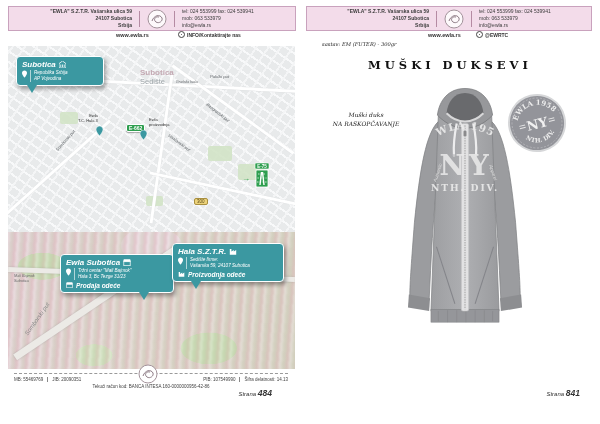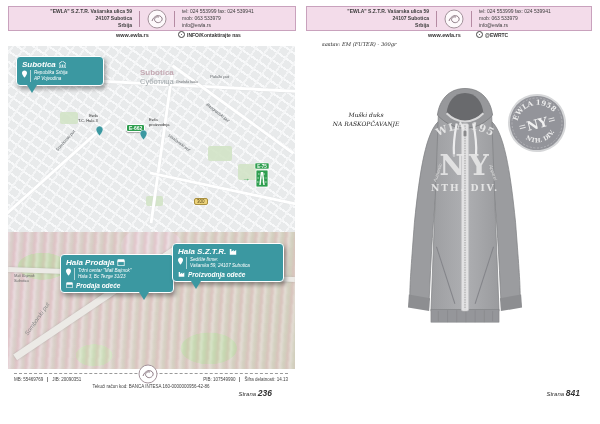--- a/index.html
+++ b/index.html
@@ -106,21 +106,21 @@
     <div class="park" style="left:138px;top:150px;width:17px;height:10px"></div>
     <div class="park" style="left:230px;top:118px;width:26px;height:16px"></div>
 
     <div class="road" style="left:60px;top:38px;width:230px;height:3px;transform:rotate(3deg)"></div>
     <div class="road" style="left:150px;top:62px;width:150px;height:3px;transform:rotate(36deg)"></div>
     <div class="road" style="left:-20px;top:120px;width:140px;height:3px;transform:rotate(-42deg)"></div>
     <div class="road" style="left:152px;top:28px;width:3px;height:150px;transform:rotate(8deg)"></div>
     <div class="road" style="left:140px;top:142px;width:160px;height:3px;transform:rotate(12deg)"></div>
 
     <div class="abs" style="left:132px;top:22px;font-size:8px;font-weight:bold;color:#c4a9b3">Subotica</div>
-    <div class="abs" style="left:132px;top:31px;font-size:7.5px;color:#9fa6aa">Суботица</div>
+    <div class="abs" style="left:132px;top:31px;font-size:7.5px;color:#9fa6aa">Sedište</div>
     <div class="maplabel" style="left:168px;top:34px;font-size:3.5px">Gradska kuća</div>
 
     <div class="maplabel" style="left:202px;top:28px">Palićki put</div>
     <div class="maplabel" style="left:196px;top:64px;transform:rotate(38deg)">Beogradski put</div>
     <div class="maplabel" style="left:158px;top:94px;transform:rotate(36deg)">Senćanski put</div>
     <div class="maplabel" style="left:44px;top:92px;transform:rotate(-48deg)">Somborski put</div>
 
     <div class="gbadge" style="left:118px;top:78px">E-662</div>
     <div class="ybadge" style="left:186px;top:152px">300</div>
 
@@ -173,21 +173,21 @@
     <div class="aroad" style="left:-10px;top:66px;width:200px;height:7px;transform:rotate(-34deg)"></div>
     <div class="aroad" style="left:0;top:40px;width:287px;height:5px;transform:rotate(2deg)"></div>
     <div class="abs" style="left:6px;top:42px;font-size:3.8px;color:#6b6b6b;font-style:italic;line-height:1.3">
       <div>Mali Bajmok</div>
       <div>Subotica</div>
     </div>
     <div class="abs" style="left:10px;top:84px;font-size:6px;color:#8a8a8a;font-style:italic;transform:rotate(-55deg);white-space:nowrap">Somborski put</div>
 
     <div class="tcard" style="left:52px;top:22px;width:114px">
       <div class="tttl">
-        <span>Hala Prodaja</span>
+        <span>Ewla Subotica</span>
         <svg width="8" height="7" viewBox="0 0 10 8">
           <rect x="1" y="3" width="8" height="5" fill="none" stroke="#fff" stroke-width=".9"></rect>
           <path d="M0,3 L10,3 L9,0 L1,0 Z" fill="#fff"></path>
         </svg>
       </div>
       <div class="trow">
         <svg width="5" height="8" viewBox="0 0 7 10">
           <path d="M3.5,0 C5.5,0 7,1.5 7,3.5 C7,6 3.5,10 3.5,10 C3.5,10 0,6 0,3.5 C0,1.5 1.5,0 3.5,0 Z" fill="#fff"></path>
         </svg>
         <div class="tsub">
@@ -241,21 +241,21 @@
     <span class="sep"></span>
     <span class="f45">JIB: 20090351</span>
     <span style="flex:1"></span>
     <span class="f45">PIB: 107549990</span>
     <span class="sep"></span>
     <span class="f45">Šifra delatnosti: 14.13</span>
   </div>
   <div class="abs f45" style="left:14px;top:384px;width:274px;text-align:center">Tekući račun kod: BANCA INTESA 160-0000000956-42-86</div>
   <div class="abs pageno" style="left:200px;top:388px;width:72px;text-align:right">
     <span>Strana</span>
-    <b>236</b>
+    <b>484</b>
   </div>
 </div>
 
 <div class="abs" style="left:300px;top:0;width:300px;height:424px">
 
   <div class="abs hdr" style="left:6px;top:6px;width:286px;height:25px">
     <div class="hcol l">
       <div>"EWLA" S.Z.T.R. Vašarska ulica 59</div>
       <div>24107 Subotica</div>
       <div>Srbija</div>
@@ -273,20 +273,21 @@
     </div>
   </div>
   <div class="abs subtxt" style="left:128px;top:32px">www.ewla.rs</div>
   <div class="abs infolink" style="left:176px;top:31px">
     <span class="ring"></span>
     <span>@EWRTC</span>
   </div>
 
   <div class="abs note serif" style="left:22px;top:41px">sastav: EM (FUTER) - 300gr</div>
 
+  <div class="abs ptitle serif" style="left:0;top:58px;width:300px">MUŠKI DUKSEVI</div>
 
   <div class="abs plabel serif" style="left:26px;top:110px;width:80px">
     <div>Muški duks</div>
     <div>NA RASKOPČAVANJE</div>
   </div>
 
   <svg class="abs" style="left:96px;top:84px" width="138" height="250" viewBox="0 0 150 270" preserveAspectRatio="xMidYMid meet">
     <defs>
       <linearGradient id="gb" x1="0" y1="0" x2="1" y2="0">
         <stop offset="0" stop-color="#9d9ea1"></stop>

